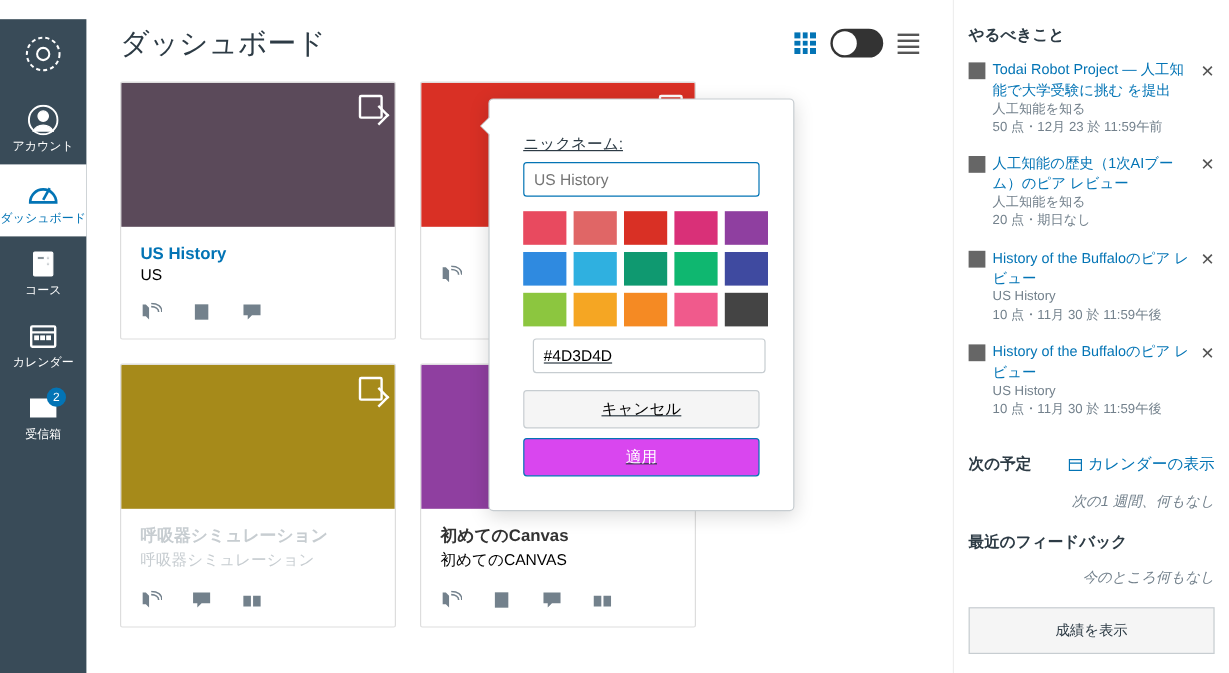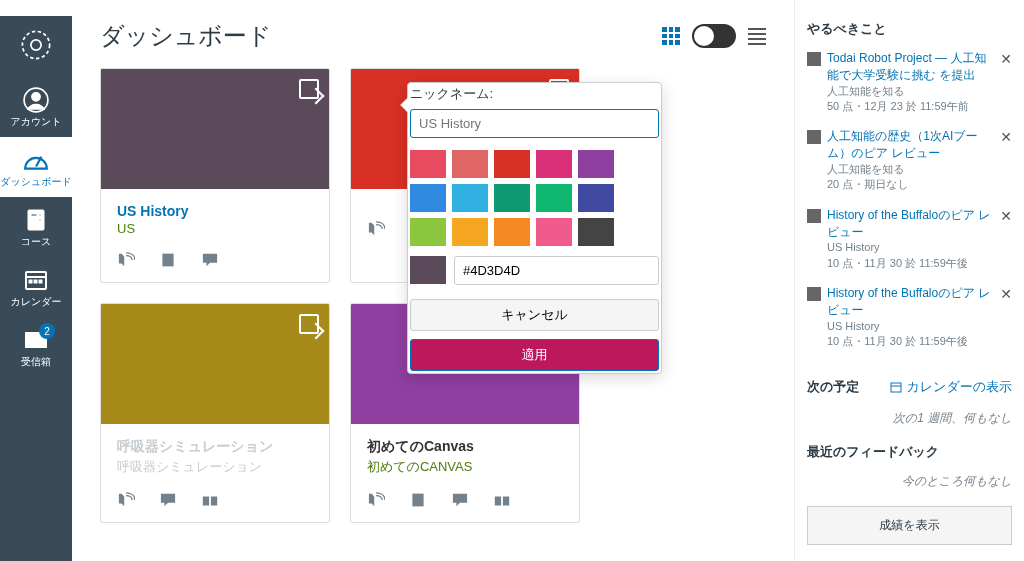--- a/index.html
+++ b/index.html
@@ -35,43 +35,43 @@
 .list-ico { display:flex; flex-direction:column; gap:3px; width:18px;}
 .list-ico span { height:2px; background:#555; }
 
 .cards { display:grid; grid-template-columns: repeat(2, 230px); gap: 20px; }
 .card { border:1px solid #ddd; border-radius:2px; overflow:hidden; background:#fff; }
 .card-head { height:120px; position:relative; }
 .card-opts { position:absolute; top:10px; right:10px; width:20px;height:20px; border:2px solid #fff; border-radius:2px;}
 .card-opts::after{content:'';position:absolute;right:-5px;bottom:-5px;width:10px;height:10px;border-right:2px solid #fff;border-bottom:2px solid #fff;transform:rotate(-45deg);background:inherit;}
 .card-body { padding: 14px 16px 6px; }
 .card-title { font-weight:700; font-size:14px; margin-bottom:2px; }
-.card-sub { color:#4d7c0f; font-size:13px; }
+.card-sub { color:#000000; font-size:13px; }
 .card-foot { padding: 10px 16px 14px; display:flex; gap:24px; color:#73818c; }
 .card-foot svg { width:18px; height:16px; fill:#73818c; }
 
 .card.disabled .card-title, .card.disabled .card-sub { color: #c7cdd1; }
 
 
 .popover {
   position:absolute; top:82px; left:335px; width:255px; background:#fff; border:1px solid #c7cdd1;
-  border-radius:4px; box-shadow:0 4px 16px rgba(0,0,0,.15); padding:2px; z-index:10;
+  border-radius:4px; box-shadow:0 4px 16px rgba(0,0,0,.15); padding:28px; z-index:10;text-decoration:underline;
 }
 .popover::before{content:'';position:absolute;left:-8px;top:14px;width:0;height:0;border-top:8px solid transparent;border-bottom:8px solid transparent;border-right:8px solid #c7cdd1;}
 .popover::after{content:'';position:absolute;left:-7px;top:14px;width:0;height:0;border-top:8px solid transparent;border-bottom:8px solid transparent;border-right:8px solid #fff;}
 .pop-label { font-size:13px; margin-bottom:6px; }
 .pop-input { width:100%; border:1px solid #0374b5; padding:6px 8px; font-size:13px; border-radius:3px; outline:none; margin-bottom:12px; color:#999;}
 .swatches { display:grid; grid-template-columns: repeat(5, 36px); gap:6px; margin-bottom:10px; }
 .swatch { width:36px; height:28px; cursor:pointer; }
 .hex-row { display:flex; gap:8px; margin-bottom:14px;}
 .hex-row input { flex:1; border:1px solid #c7cdd1; padding:6px 8px; font-size:13px; border-radius:3px; }
 .hex-sel { width:36px; height:28px; }
 .pop-btns { display:flex; justify-content:flex-end; gap:8px;flex-direction:column; }
 .btn { padding:6px 14px; font-size:13px; border-radius:3px; border:1px solid #c7cdd1; background:#f5f5f5; cursor:pointer; }
-.btn-primary { background:#be185d; color:#fff; border-color:#0374b5; }
+.btn-primary { background:#d946ef; color:#fff; border-color:#0374b5; }
 
 
 .side { width:230px; border-left:1px solid #eee; padding:20px 12px; overflow:auto; font-size:12px; }
 .side h3 { font-size:13px; font-weight:700; margin-bottom:12px; }
 .todo { position:relative; padding:0 16px 14px 20px; line-height:1.4; }
 .todo-ico { position:absolute; left:0; top:2px; width:14px;height:14px; background:#666; }
 .todo .x { position:absolute; right:0; top:0; cursor:pointer; color:#555; font-size:14px;}
 .todo a { color:#0374b5; text-decoration:none; }
 .todo .meta, .todo .meta2 { color:#73818c; font-size:11px; }
 .side-row { display:flex; justify-content:space-between; align-items:center; margin:14px 0; font-size:13px;}

